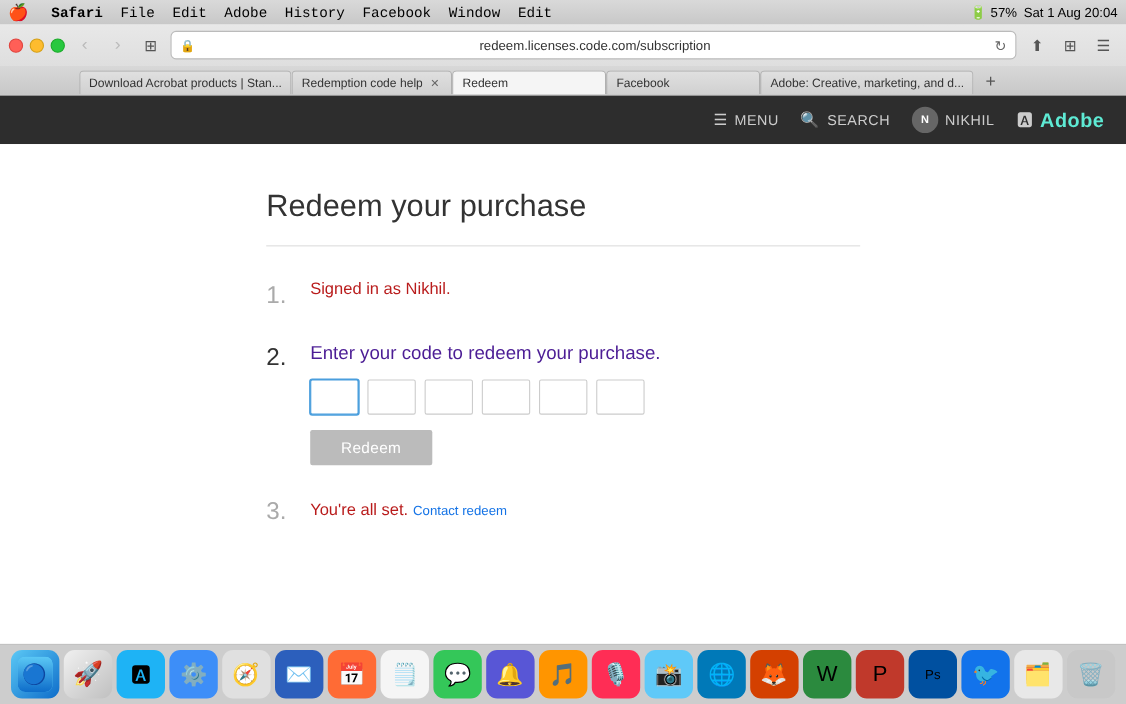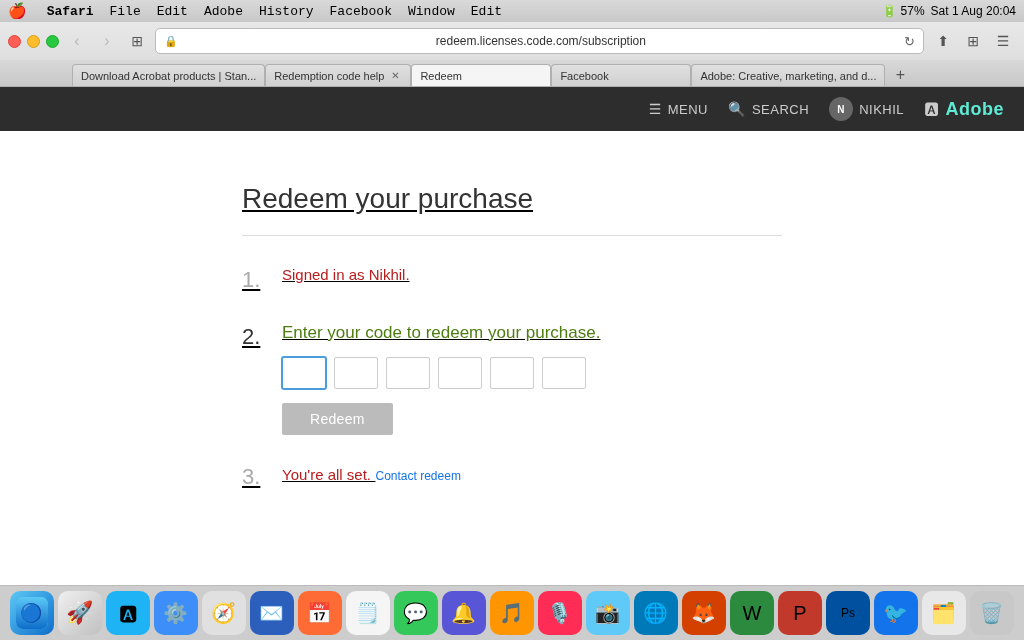--- a/index.html
+++ b/index.html
@@ -173,23 +173,22 @@
     
     .page-content {
       background: #fff;
       flex: 1;
       padding: 40px 0;
       overflow-y: auto;
       height: calc(640px - 22px - 38px - 26px - 44px - 55px);
     }
     .page-inner {
       max-width: 600px;
-      margin: 12px auto;
+      margin: 0 auto;
       padding: 0 30px;
-      text-decoration: underline;
     }
     .page-title {
       font-size: 28px;
       font-weight: 300;
       color: #333;
       margin-bottom: 20px;
     }
     .divider {
       height: 1px;
       background: #ddd;
@@ -211,21 +210,21 @@
       line-height: 1.3;
     }
     .step-number.active { color: #333; }
     .step-content { flex: 1; }
     .step-label {
       font-size: 15px;
       color: #b91c1c;
       font-weight: 300;
     }
     .step-label.active {
-      color: #4d7c0f;
+      color: #4c1d95;
       font-weight: 500;
       font-size: 17px;
     }
 
     
     .code-inputs {
       display: flex;
       gap: 8px;
       margin-top: 14px;
       margin-bottom: 14px;

